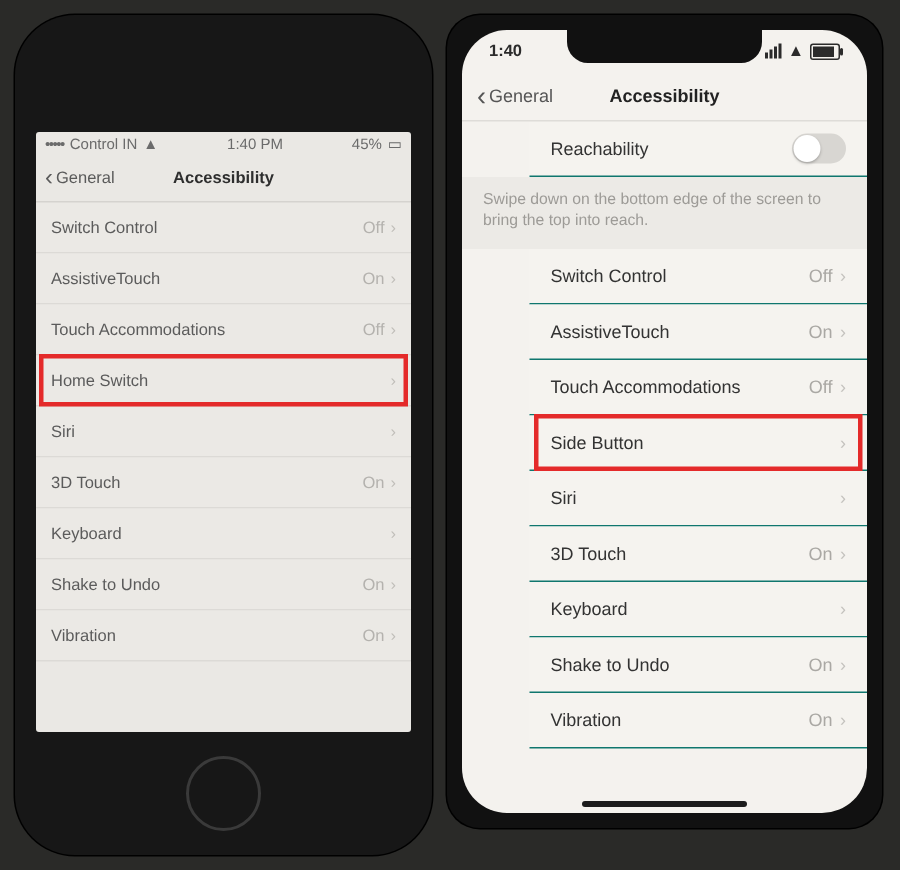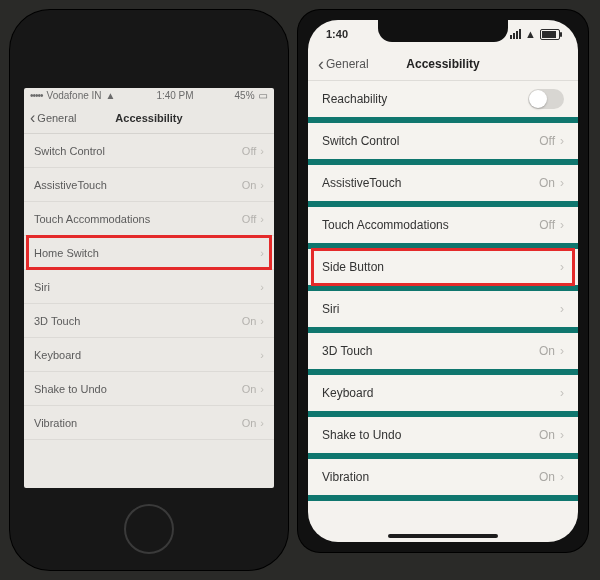--- a/index.html
+++ b/index.html
@@ -98,21 +98,21 @@
   .batt-r i{display:block;width:14px;height:7px;background:#2b2b2b;margin:1px;}
   .nav-r {
     display:flex; align-items:center; justify-content:center;
     height:32px; position:relative; border-bottom:1px solid #dedcd8;
   }
   .nav-r .back{ position:absolute; left:10px; display:flex; align-items:center; gap:2px; color:#555;}
   .nav-r .chev{ font-size:18px; font-weight:300;}
   .nav-r .title{ font-weight:600; color:#222;}
   .row-r {
     height:36px; display:flex; align-items:center; justify-content:space-between;
-    padding:0 14px; border-bottom:6px solid #0f766e; background:#f5f3ef; color:#333;
+    padding:0 14px; border-bottom:1px solid #0f766e; background:#f5f3ef; color:#333;margin-left:45px;
   }
   .row-r .val{ color:#aaa8a4; display:flex; align-items:center; gap:5px;}
   .row-r .chv{ color:#c4c2be;}
   .helper-r { font-size:10.5px; color:#9d9b97; padding:8px 14px 12px; line-height:1.35; background:#eceae6;}
   .toggle{ width:36px; height:20px; border-radius:10px; background:#d8d6d2; position:relative;}
   .toggle i{position:absolute; width:18px;height:18px;border-radius:50%;background:#fff;top:1px;left:1px;box-shadow:0 1px 2px rgba(0,0,0,.25);}
   .toggle.on{ background:#b9b7b0;}
   .toggle.on i{ left:auto; right:1px;}
   .hl-r{ position:relative;text-align:center;}
   .hl-r::after{
@@ -124,21 +124,21 @@
 </style>
 </head>
 <body>
 
 <div class="phone-left">
   <div class="bezel-top"></div>
   <div class="screen-l">
     <div class="status-l">
       <div class="left">
         <span class="dots">•••••</span>
-        <span>Vodafone IN</span>
+        <span>Control IN</span>
         <span class="wifi">▲</span>
       </div>
       <span>1:40 PM</span>
       <div class="right">
         <span>45%</span>
         <span class="batt">▭</span>
       </div>
     </div>
     <div class="nav-l">
       <div class="back">
@@ -237,20 +237,21 @@
       </div>
       <span class="title">Accessibility</span>
     </div>
 
     <div class="row-r">
       <span>Reachability</span>
       <span class="toggle">
           <i></i>
         </span>
     </div>
+    <div class="helper-r">Swipe down on the bottom edge of the screen to bring the top into reach.</div>
 
     <div class="row-r">
       <span>Switch Control</span>
       <span class="val">
           <span>Off</span>
           <span class="chv">›</span>
         </span>
     </div>
     <div class="row-r">
       <span>AssistiveTouch</span>

